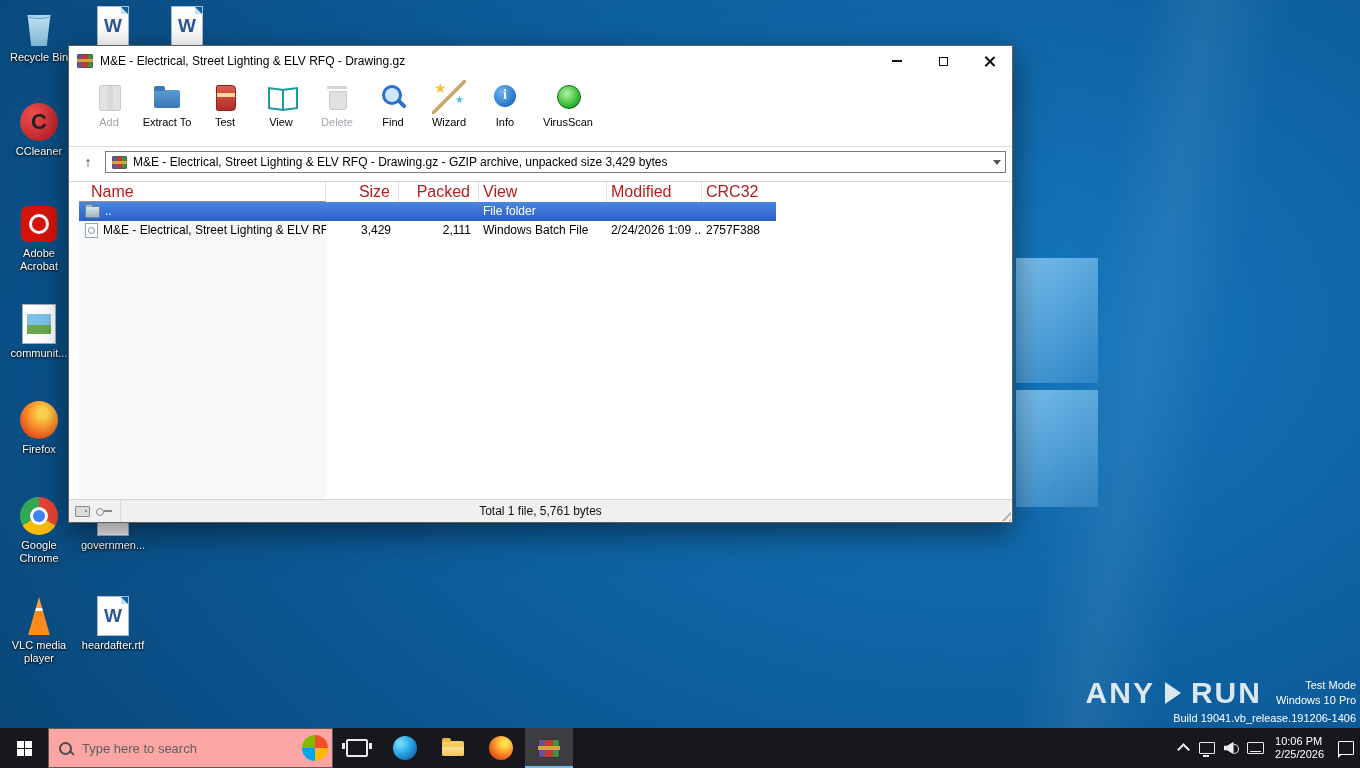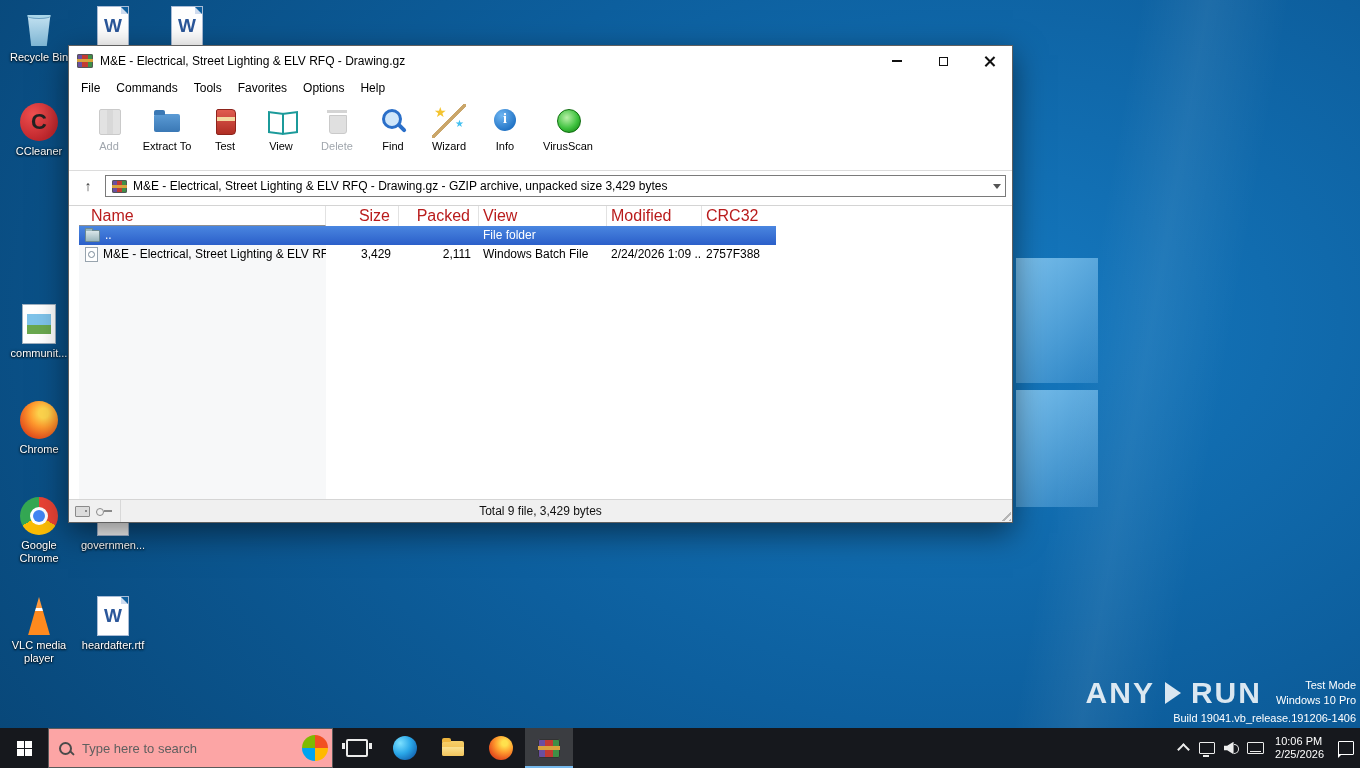--- a/index.html
+++ b/index.html
@@ -237,31 +237,37 @@
         <div class="art-word"></div>
       </div>
     <div class="di-label"></div>
   </div>
   <div class="dicon" style="left:6px;top:102px">
     <div class="di-art">
         <div class="art-cc"></div>
       </div>
     <div class="di-label">CCleaner</div>
   </div>
+  <div class="dicon" style="left:6px;top:204px">
+    <div class="di-art">
+        <div class="art-pdf"></div>
+      </div>
+    <div class="di-label">Adobe Acrobat</div>
+  </div>
   <div class="dicon" style="left:6px;top:304px">
     <div class="di-art">
         <div class="art-img"></div>
       </div>
     <div class="di-label">communit...</div>
   </div>
   <div class="dicon" style="left:6px;top:400px">
     <div class="di-art">
         <div class="art-ff"></div>
       </div>
-    <div class="di-label">Chrome</div>
+    <div class="di-label">Firefox</div>
   </div>
   <div class="dicon" style="left:6px;top:496px">
     <div class="di-art">
         <div class="art-chrome"></div>
       </div>
     <div class="di-label">Google Chrome</div>
   </div>
   <div class="dicon" style="left:80px;top:496px">
     <div class="di-art">
         <div class="art-word"></div>
@@ -290,28 +296,20 @@
             <span class="gl-min"></span>
           </div>
         <div class="wbtn">
             <span class="gl-max"></span>
           </div>
         <div class="wbtn">
             <span class="gl-close"></span>
           </div>
       </div>
     </div>
-    <div class="menubar">
-      <span class="menu-item">File</span>
-      <span class="menu-item">Commands</span>
-      <span class="menu-item">Tools</span>
-      <span class="menu-item">Favorites</span>
-      <span class="menu-item">Options</span>
-      <span class="menu-item">Help</span>
-    </div>
     <div class="toolbar">
       <div class="tool disabled">
         <div class="tico ico-add"></div>
         <div class="tlabel">Add</div>
       </div>
       <div class="tool wide">
         <div class="tico ico-extract"></div>
         <div class="tlabel">Extract To</div>
       </div>
       <div class="tool">
@@ -382,21 +380,21 @@
         <div class="rcell c-type">Windows Batch File</div>
         <div class="rcell c-mod">2/24/2026 1:09 ...</div>
         <div class="rcell c-crc">2757F388</div>
       </div>
     </div>
     <div class="statusbar">
       <div class="st-icons">
         <span class="st-disk"></span>
         <span class="st-key"></span>
       </div>
-      <div class="st-text">Total 9 file, 3,429 bytes</div>
+      <div class="st-text">Total 1 file, 5,761 bytes</div>
       <div class="grip"></div>
     </div>
   </div>
 
   <div class="watermark">
     <div class="wm-top">
       <span class="wm-brand">ANY</span>
       <span class="wm-logo"></span>
       <span class="wm-brand">RUN</span>
       <span class="wm-col">

